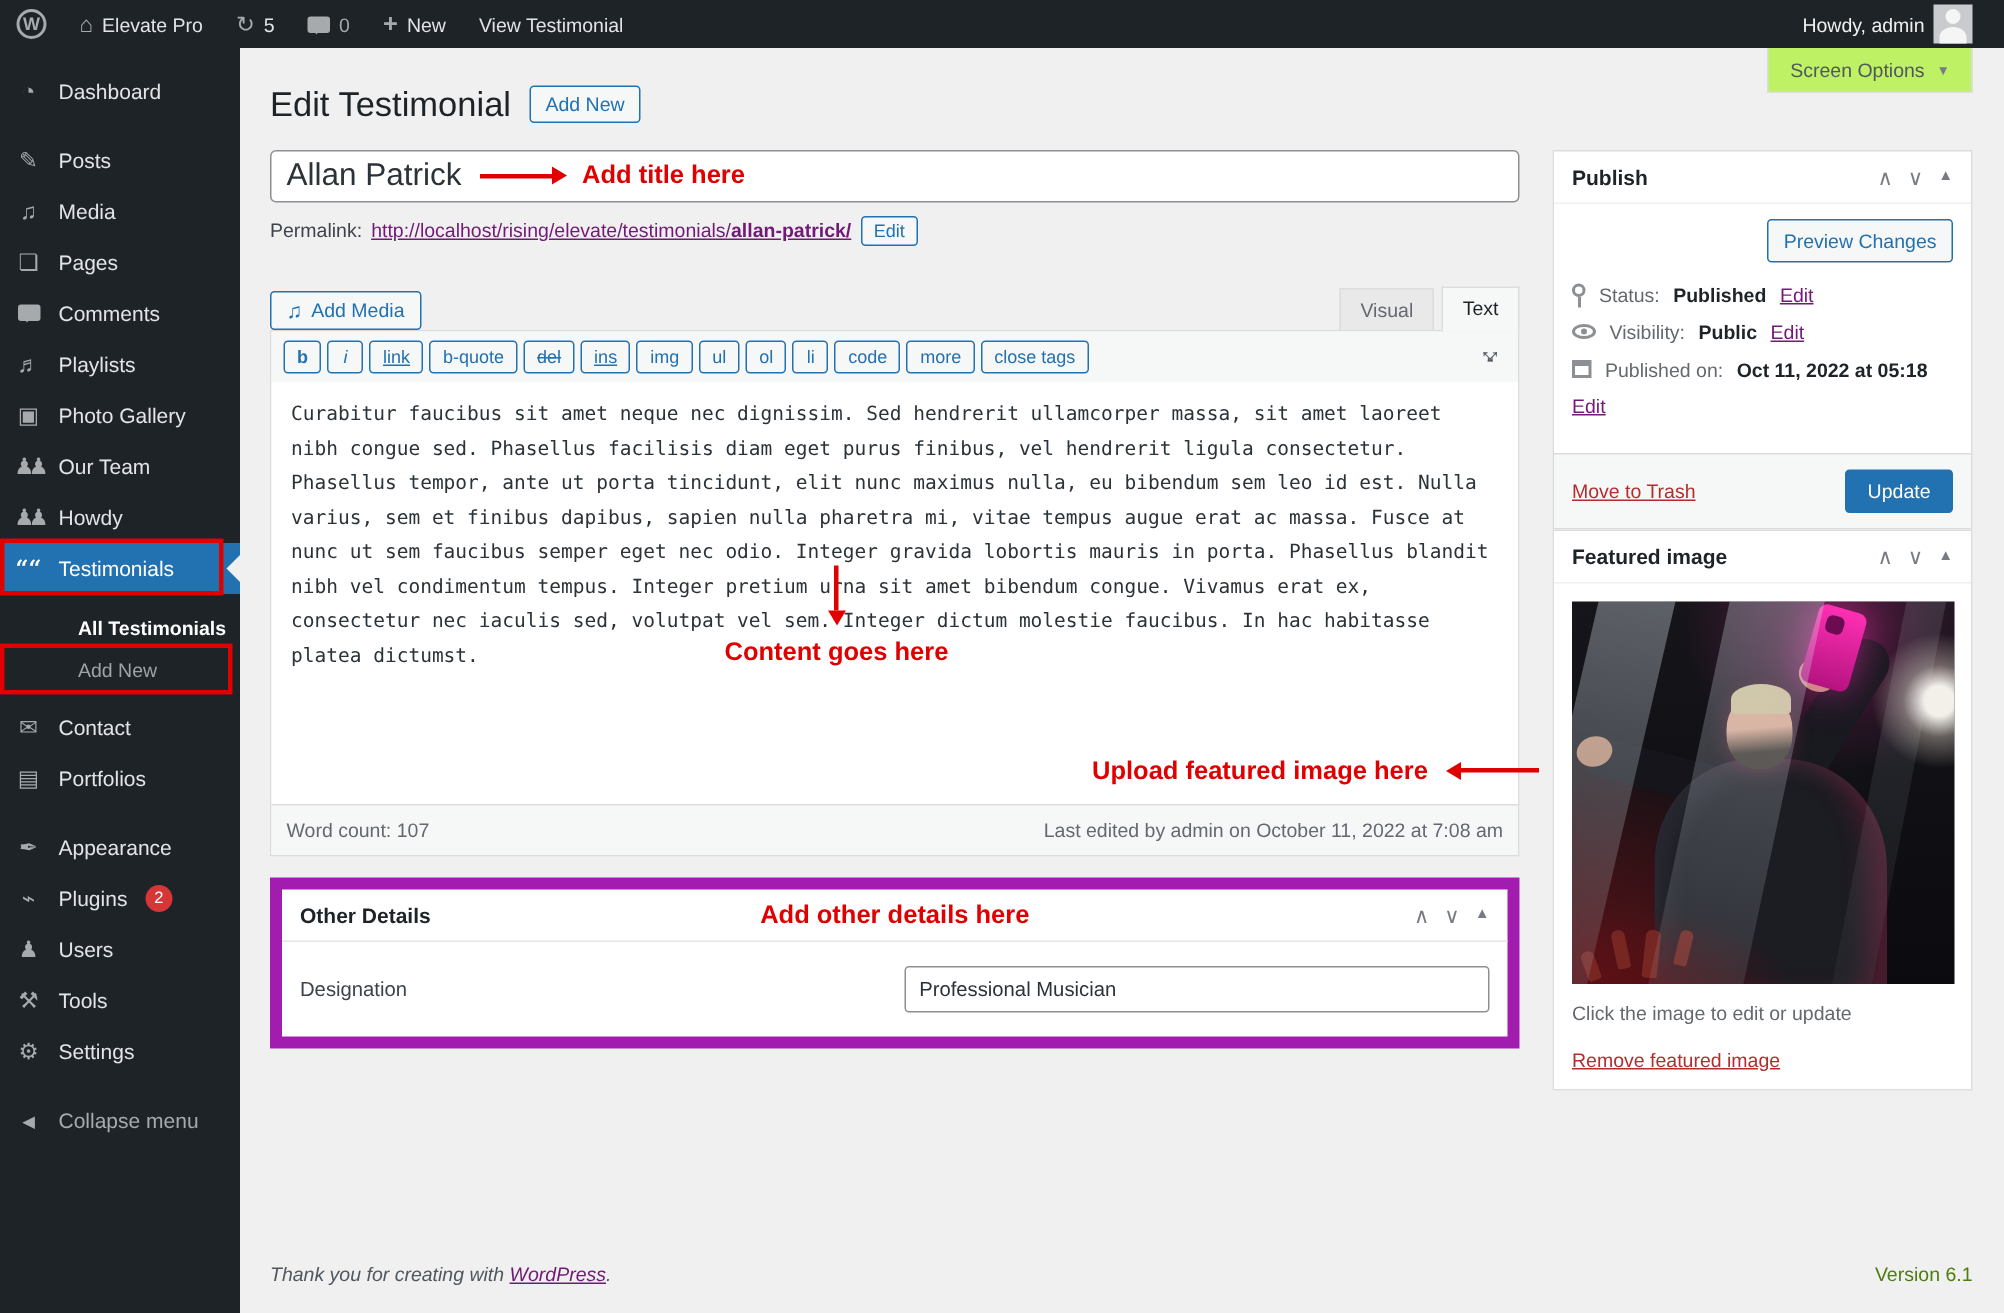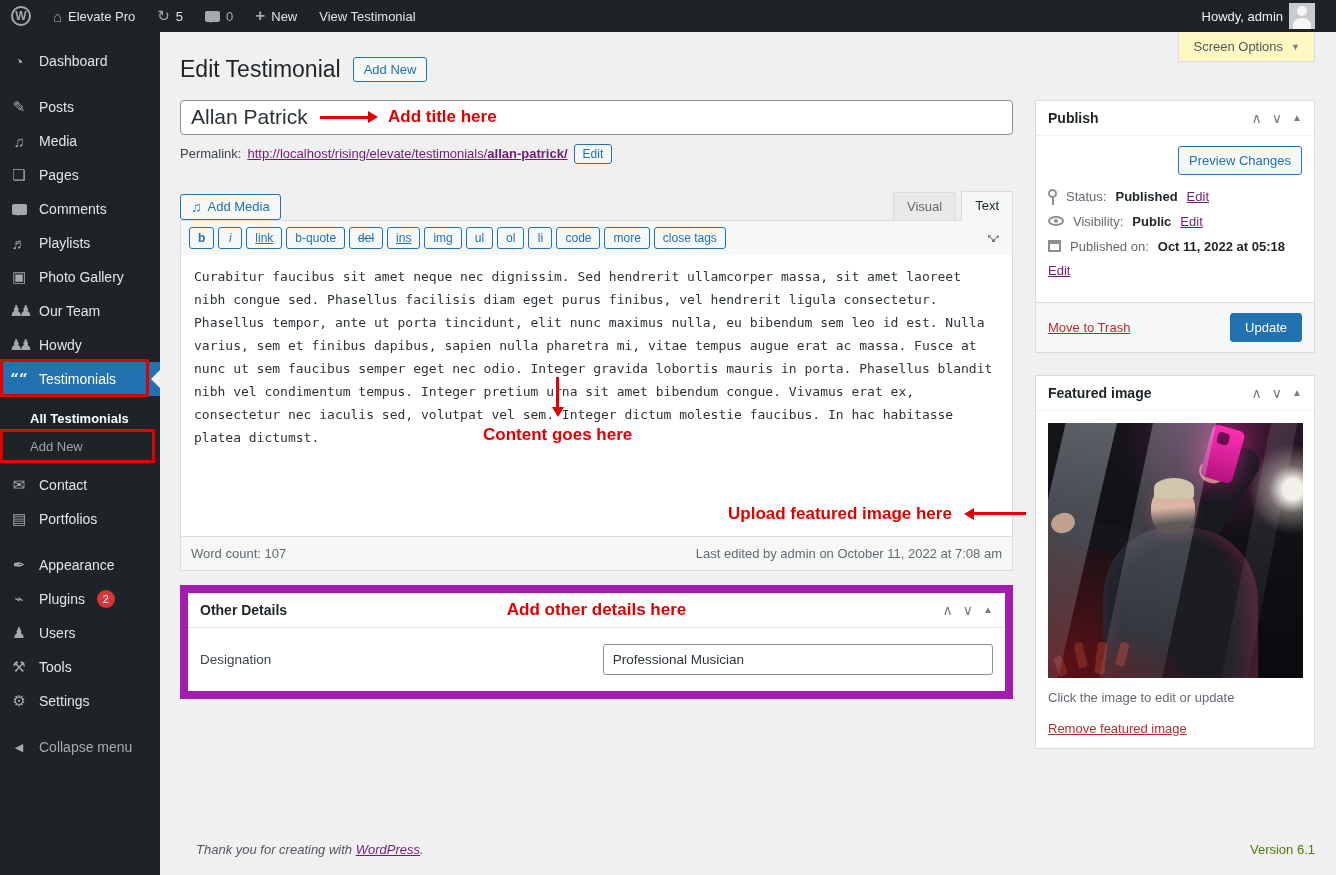--- a/index.html
+++ b/index.html
@@ -27,29 +27,29 @@
   .menu-item { display:flex; align-items:center; gap:10px; height:34px; padding-left:9px; color:#e2e4e7; font-size:14px; cursor:pointer; }
   .menu-item .mi { width:20px; text-align:center; color:#a7aaad; font-size:15px; flex:none; }
   .menu-item.active { background:#2271b1; color:#fff; position:relative; }
   .menu-item.active .mi { color:#fff; }
   .menu-item.active:after { content:''; position:absolute; right:0; top:50%; margin-top:-9px;
     border:9px solid transparent; border-right-color:#f0f0f1; }
   .mi-quote { font-family:"DejaVu Serif",serif; font-weight:bold; font-size:19px; line-height:10px; }
   .grp { letter-spacing:-4px; font-size:13px; }
   .separator { height:12px; }
   .submenu { list-style:none; padding:8px 0; }
-  .submenu-item { height:28px; display:flex; align-items:center; padding-left:30px; font-size:13px; color:#9ea3a8; cursor:pointer; }
+  .submenu-item { height:28px; display:flex; align-items:center; padding-left:52px; font-size:13px; color:#9ea3a8; cursor:pointer; }
   .submenu-item.current { color:#fff; font-weight:bold; }
   .badge { background:#d63638; color:#fff; border-radius:50%; min-width:18px; height:18px; font-size:11px;
     display:inline-flex; align-items:center; justify-content:center; padding:0 4px; margin-left:2px; }
   .red-box { position:absolute; border:3px solid #e10000; pointer-events:none; z-index:5; }
 
   
   .content { margin-left:160px; padding-top:32px; position:relative; min-height:875px; display:flex; flex-direction:column; }
-  .screen-options-tab { position:absolute; top:32px; right:21px; background:#fef9c3; border:1px solid #dcdcde; border-top:none;
+  .screen-options-tab { position:absolute; top:32px; right:21px; background:#bef264; border:1px solid #dcdcde; border-top:none;
     padding:7px 14px; color:#50575e; display:flex; align-items:center; gap:8px; cursor:pointer; }
   .so-caret { font-size:9px; color:#787c82; }
   .wrap { padding:24px 21px 0 20px; }
   .title-row { display:flex; align-items:center; gap:12px; margin-bottom:16px; }
   h1.page-title { font-size:23px; font-weight:400; color:#1d2327; line-height:1.2; }
   .btn-secondary { background:#f6f7f7; border:1px solid #2271b1; color:#2271b1; border-radius:3px; cursor:pointer;
     font-size:13px; padding:4px 10px; font-family:inherit; display:inline-flex; align-items:center; gap:6px; }
   .btn-primary { background:#2271b1; border:1px solid #2271b1; color:#fff; border-radius:3px; cursor:pointer;
     font-size:13px; padding:6px 14px; font-family:inherit; }
 
@@ -83,21 +83,21 @@
   .fullscreen { margin-left:auto; position:relative; width:20px; height:20px; cursor:pointer; color:#50575e; }
   .fullscreen span { position:absolute; left:2px; top:0px; font-size:15px; }
   .fs1 { transform:rotate(45deg); } .fs2 { transform:rotate(-45deg); }
   .editor-area { position:relative; }
   #editor-content { display:block; width:100%; height:281px; border:none; outline:none; resize:none; background:#fff;
     font-family:"DejaVu Sans Mono","Liberation Mono",monospace; font-size:13px; line-height:23px; color:#2c3338; padding:10px 13px; }
   .editor-statusbar { display:flex; justify-content:space-between; padding:9px 10px; background:#f6f7f7;
     border-top:1px solid #dcdcde; color:#646970; }
 
   
-  .postbox { background:#fff; border:1px solid #dcdcde; margin-bottom:22px; }
+  .postbox { background:#fff; border:1px solid #dcdcde; }
   .postbox-header { display:flex; align-items:center; justify-content:space-between; padding:9px 12px;
     border-bottom:1px solid #f0f0f1; position:relative; }
   .postbox-header h2 { font-size:14px; color:#1d2327; font-weight:bold; }
   .handle-actions { display:flex; align-items:center; gap:10px; color:#787c82; }
   .handle-btn { cursor:pointer; font-size:14px; line-height:1; background:none; border:none; color:#787c82; font-family:inherit; }
   .handle-toggle { font-size:10px; }
   .red-outline { border:8px solid #a21caf; margin-top:14px; background:#fff; }
   .od-row { display:flex; align-items:center; padding:16px 12px; }
   .od-label { width:408px; color:#3c434a; font-size:13.5px; }
   #designation { width:395px; height:31px; border:1px solid #8c8f94; border-radius:3px; padding:0 9px;
@@ -161,21 +161,21 @@
   .a-head-down { width:0; height:0; border-top:10px solid #e10000; border-left:6px solid transparent; border-right:6px solid transparent; }
   .annot-title { position:absolute; left:140px; top:50%; transform:translateY(-50%); display:flex; align-items:center; gap:0; z-index:4; }
   .annot-title .annot { margin-left:10px; }
   .annot-content { position:absolute; left:302px; top:122px; display:flex; flex-direction:column; align-items:center; z-index:4; }
   .annot-content .annot { margin-top:8px; }
   .annot-upload { position:absolute; left:548px; top:404px; display:flex; align-items:center; z-index:4; }
   .annot-upload .annot { margin-right:12px; }
   .annot-other { position:absolute; left:50%; top:50%; transform:translate(-50%,-50%); z-index:4; }
 
   
-  .footer { margin-top:auto; display:flex; justify-content:space-between; padding:0 21px 18px 36px; color:#50575e; }
+  .footer { margin-top:auto; display:flex; justify-content:space-between; padding:0 21px 18px 20px; color:#50575e; }
   .footer-thanks { font-style:italic; }
   .footer-version { color:#4d7c0f; }
 </style>
 </head>
 <body>
 
 <div class="admin-bar">
   <div class="ab-item">
     <span class="wp-logo-circle">W</span>
   </div>

